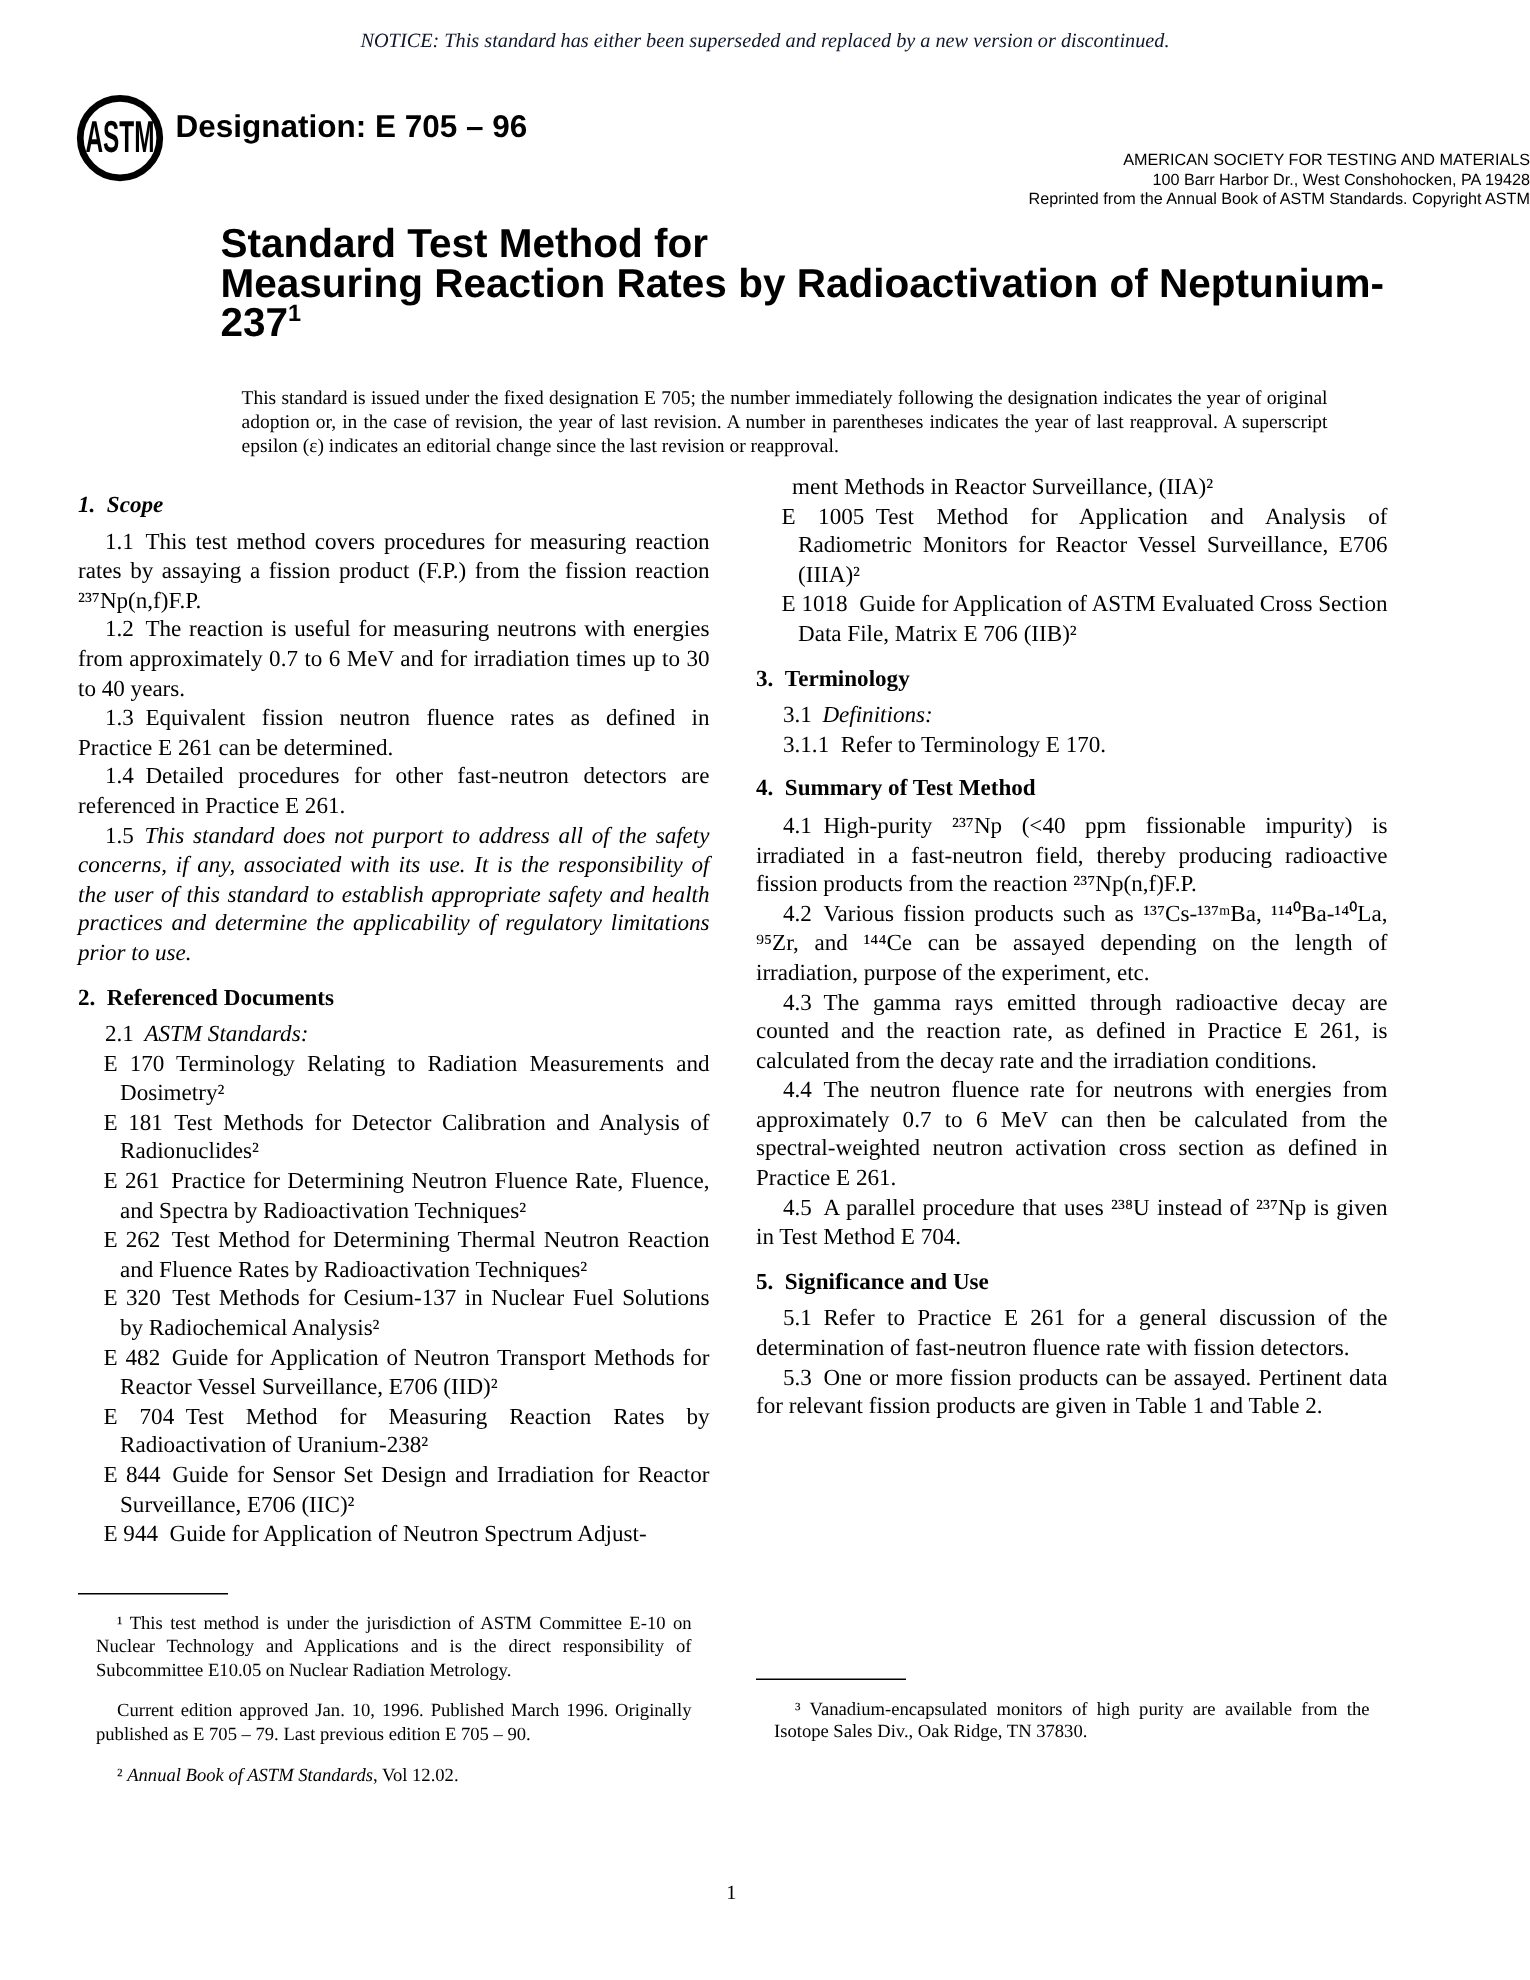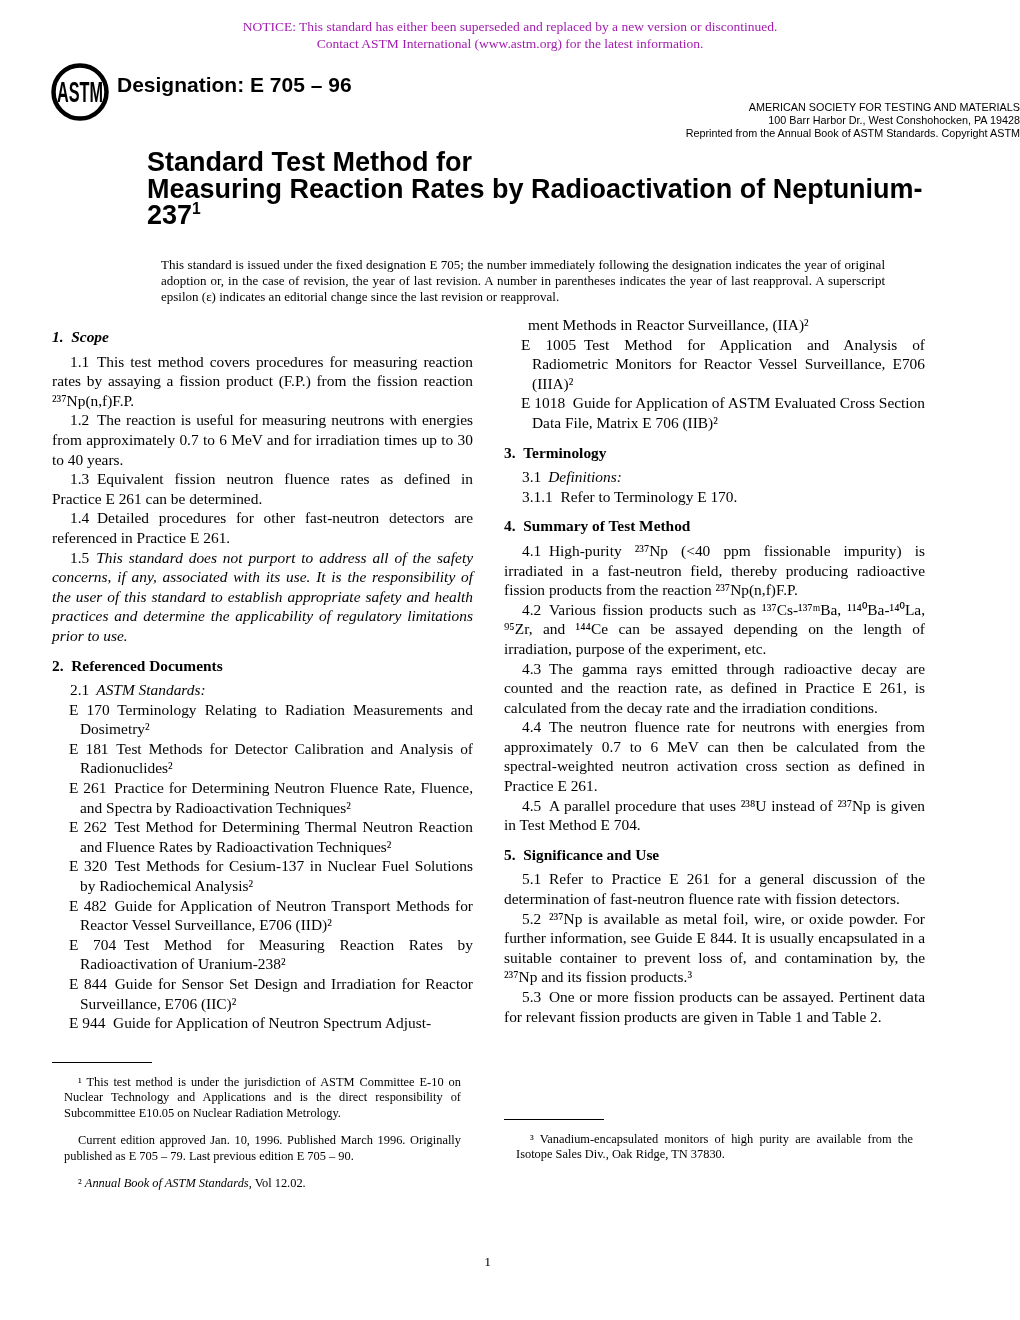--- a/index.html
+++ b/index.html
@@ -62,23 +62,22 @@
     position:absolute; top:1254px; left:0; width:975px; text-align:center;
     font-size:13.5px;
   }
   sup { line-height:0; }
 </style>
 </head>
 <body>
 
 <div class="page">
 
-  <div class="notice" style="color: #a21caf;">
+  <div class="notice" style="color: #0f172a; font-style: italic;">
     <div>NOTICE: This standard has either been superseded and replaced by a new version or discontinued.</div>
-    <div>Contact ASTM International (www.astm.org) for the latest information.</div>
   </div>
 
   <div class="logo">
     <svg width="60" height="60" viewBox="0 0 60 60">
       <circle cx="30" cy="30" r="26.5" fill="none" stroke="#000" stroke-width="4.5"></circle>
       <text x="30" y="39" text-anchor="middle" font-family="Liberation Sans, sans-serif" font-weight="bold" font-size="26" textLength="46" lengthAdjust="spacingAndGlyphs" transform="scale(1,1.15) translate(0,-4.5)">ASTM</text>
     </svg>
   </div>
 
   <div class="designation">Designation: E 705 – 96</div>
@@ -129,21 +128,20 @@
 
     <h2>4. Summary of Test Method</h2>
     <p class="bodyp">4.1 High-purity ²³⁷Np (&lt;40 ppm fissionable impurity) is irradiated in a fast-neutron field, thereby producing radioactive fission products from the reaction ²³⁷Np(n,f)F.P.</p>
     <p class="bodyp">4.2 Various fission products such as ¹³⁷Cs-¹³⁷ᵐBa, ¹¹⁴⁰Ba-¹⁴⁰La, ⁹⁵Zr, and ¹⁴⁴Ce can be assayed depending on the length of irradiation, purpose of the experiment, etc.</p>
     <p class="bodyp">4.3 The gamma rays emitted through radioactive decay are counted and the reaction rate, as defined in Practice E 261, is calculated from the decay rate and the irradiation conditions.</p>
     <p class="bodyp">4.4 The neutron fluence rate for neutrons with energies from approximately 0.7 to 6 MeV can then be calculated from the spectral-weighted neutron activation cross section as defined in Practice E 261.</p>
     <p class="bodyp">4.5 A parallel procedure that uses ²³⁸U instead of ²³⁷Np is given in Test Method E 704.</p>
 
     <h2>5. Significance and Use</h2>
     <p class="bodyp">5.1 Refer to Practice E 261 for a general discussion of the determination of fast-neutron fluence rate with fission detectors.</p>
-    <p class="bodyp">5.2 ²³⁷Np is available as metal foil, wire, or oxide powder. For further information, see Guide E 844. It is usually encapsulated in a suitable container to prevent loss of, and contamination by, the ²³⁷Np and its fission products.³</p>
     <p class="bodyp">5.3 One or more fission products can be assayed. Pertinent data for relevant fission products are given in Table 1 and Table 2.</p>
   </div>
 
   <div class="fnblock fn-left">
     <div class="fn-rule"></div>
     <p>¹ This test method is under the jurisdiction of ASTM Committee E-10 on Nuclear Technology and Applications and is the direct responsibility of Subcommittee E10.05 on Nuclear Radiation Metrology.</p>
     <p>Current edition approved Jan. 10, 1996. Published March 1996. Originally published as E 705 – 79. Last previous edition E 705 – 90.</p>
     <p><span>² </span><span class="it">Annual Book of ASTM Standards</span><span>, Vol 12.02.</span></p>
   </div>
 

